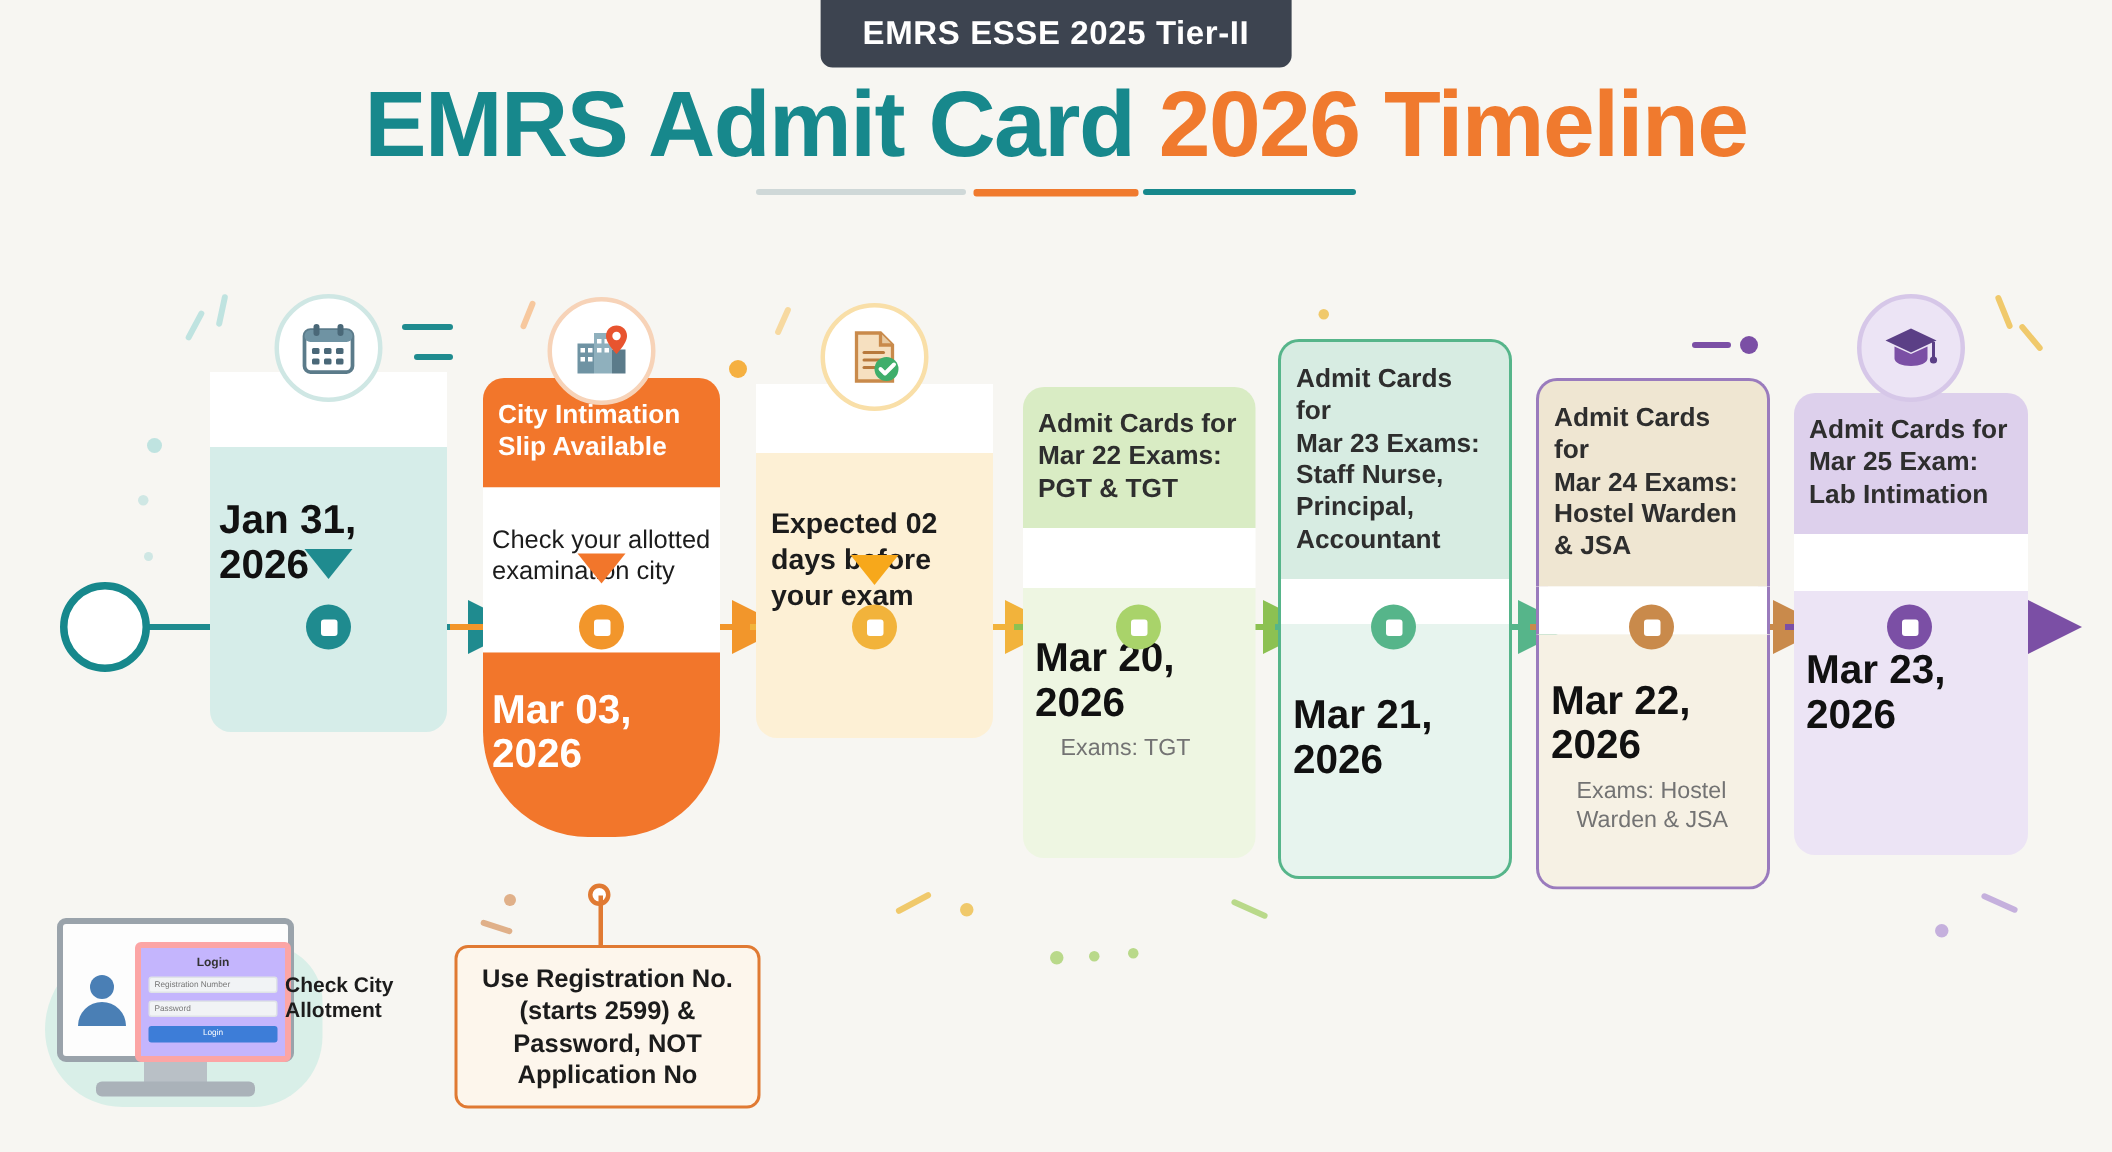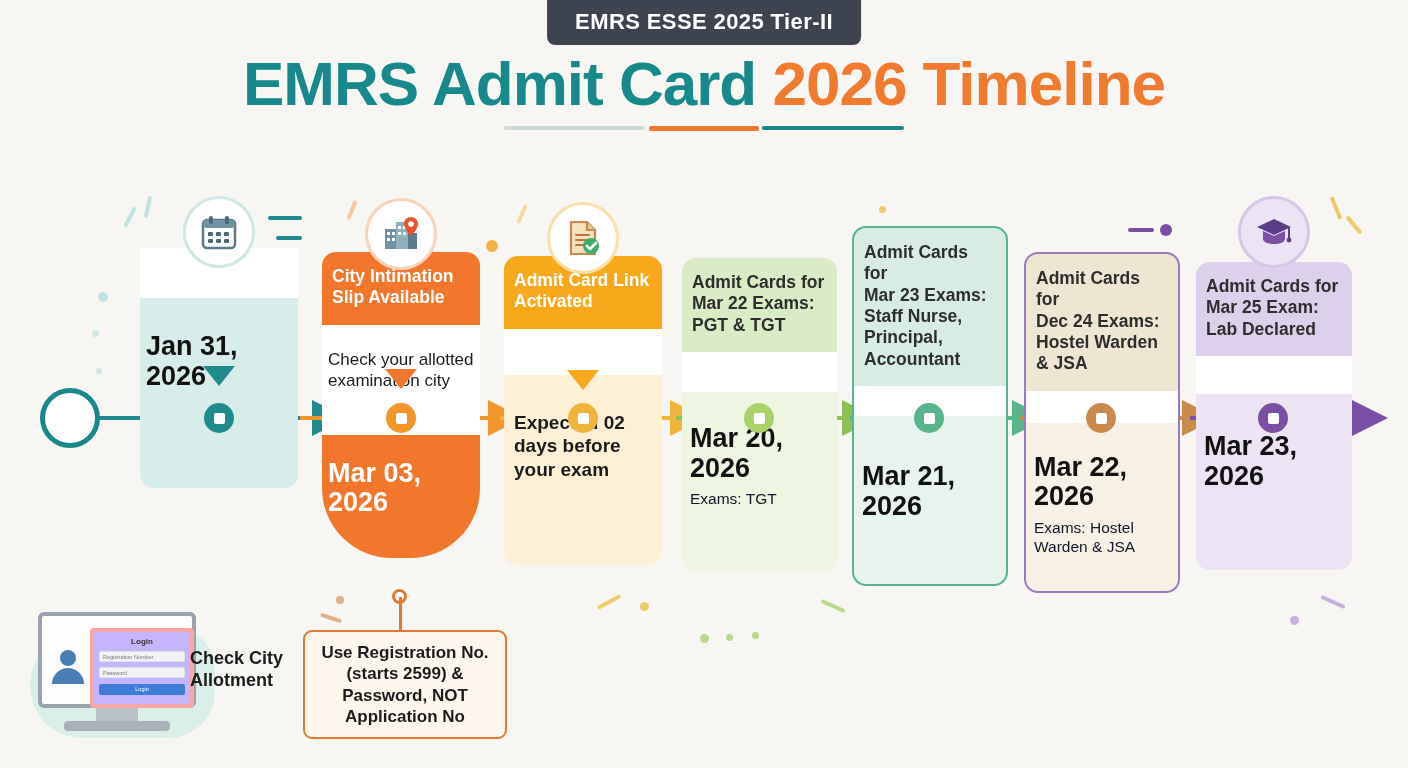--- a/index.html
+++ b/index.html
@@ -37,21 +37,21 @@
   .rule .r3 { left:258px; width:142px; background:#17888c; }
 
   
   .card { position:absolute; }
   .card .head {
     color:#ffffff; font-weight:bold; font-size:17.5px; line-height:1.22;
     text-align:left; padding:14px 10px 16px 10px;
   }
   .card .head.dark { color:#2e2e2e; }
   .card .date { font-size:27px; font-weight:bold; color:#111; line-height:1.1; }
-  .card .sub { font-size:15.5px; color:#0f172a; margin-top:7px; line-height:1.2; }
+  .card .sub { font-size:15.5px; color:#737373; margin-top:7px; line-height:1.2;margin-left:17px; }
   .card .note { font-size:17px; color:#1c1c1c; line-height:1.25; }
 
   .pin { position:absolute; width:30px; height:30px; border-radius:50%;
          display:flex; align-items:center; justify-content:center; }
   .pin b { display:block; width:11px; height:11px; background:#fff; border-radius:2px; }
 
   .iconcirc {
     position:absolute; width:72px; height:72px; border-radius:50%;
     background:#fff; border:3px solid #e3e0d8;
     display:flex; align-items:center; justify-content:center;
@@ -79,21 +79,21 @@
   .login-title { font-size:8px; font-weight:bold; text-align:center; color:#333; }
   .login-field { height:11px; background:#f1f3f5; border:1px solid #dfe3e7; border-radius:2px;
     margin-top:5px; font-size:5.5px; color:#777; padding:2px 3px; }
   .login-btn { height:11px; background:#3d7dd8; border-radius:2px; margin-top:6px;
     font-size:5.5px; color:#fff; text-align:center; line-height:11px; }
   .avatar-head { position:absolute; left:18px; top:34px; width:16px; height:16px; border-radius:50%; background:#4a7fb5; }
   .avatar-body { position:absolute; left:10px; top:52px; width:32px; height:16px; border-radius:16px 16px 0 0; background:#4a7fb5; }
   .mon-blob { position:absolute; left:0px; top:22px; width:185px; height:108px; background:#d9efe8;
     border-radius:60px 40px 50px 55px; z-index:-1; }
   .mon-label { position:absolute; left:190px; top:648px; width:110px;
-    font-size:18px; font-weight:bold; color:#1c1c1c; line-height:1.2; }
+    font-size:14px; font-weight:bold; color:#1c1c1c; line-height:1.2; }
 
   .callout {
     position:absolute; left:303px; top:630px; width:204px;
     background:#fdf6ec; border:2px solid #e07a33; border-radius:9px;
     text-align:center; font-size:17px; font-weight:bold; color:#1c1c1c;
     padding:10px 8px; line-height:1.25;
   }
   .callout-stem { position:absolute; left:399px; top:597px; width:3px; height:34px; background:#e07a33; }
   .callout-dot { position:absolute; left:392px; top:589px; width:15px; height:15px; border-radius:50%;
     background:#fff; border:3px solid #e07a33; }
@@ -240,26 +240,20 @@
         </g>
         <path d="M31 4c-4 0-7 3-7 7 0 5 7 12 7 12s7-7 7-12c0-4-3-7-7-7z" fill="#e8542f"></path>
         <circle cx="31" cy="11" r="2.8" fill="#fff"></circle>
       </svg>
   </div>
   <div class="pin" style="left:386px;top:403px;background:#f2962b;">
       <b></b>
     </div>
 
   <div class="card" style="left:504px;top:256px;width:158px;">
-    <div style="background:#f7a81b;border-radius:14px 14px 0 0;">
-      <div class="head">
-        <span>Admit Card Link</span><br>
-        <span>Activated</span>
-      </div>
-    </div>
     <div style="background:#ffffff;height:46px;"></div>
     <div style="background:#fdf0d5;border-radius:0 0 14px 14px;padding:36px 10px 28px 10px;min-height:190px;">
       <div class="note" style="font-weight:bold;font-size:19px;">Expected 02 days before your exam</div>
     </div>
   </div>
   <div class="tri" style="left:567px;top:370px;border-left:16px solid transparent;border-right:16px solid transparent;border-top:20px solid #f7a81b;"></div>
   <div class="iconcirc" style="left:547px;top:202px;border-color:#f9dfa8;">
     <svg width="40" height="40" viewBox="0 0 40 40">
         <path d="M8 4h16l8 8v24H8z" fill="#f6e0c0" stroke="#c98a4b" stroke-width="2.2"></path>
         <path d="M24 4v8h8" fill="#e8cba3" stroke="#c98a4b" stroke-width="2.2"></path>
@@ -314,21 +308,21 @@
     </div>
   </div>
   <div class="pin" style="left:914px;top:403px;background:#56b58a;">
       <b></b>
     </div>
 
   <div class="card" style="left:1024px;top:252px;width:156px;">
     <div style="background:#efe6d2;border-radius:14px 14px 0 0;border:2px solid #9a7bbd;border-bottom:none;">
       <div class="head dark">
         <span>Admit Cards for</span><br>
-        <span>Dec 24 Exams:</span><br>
+        <span>Mar 24 Exams:</span><br>
         <span>Hostel Warden</span><br>
         <span>&amp; JSA</span>
       </div>
     </div>
     <div style="background:#ffffff;height:32px;border-left:2px solid #9a7bbd;border-right:2px solid #9a7bbd;"></div>
     <div style="background:#f6f1e4;border-radius:0 0 14px 14px;border:2px solid #9a7bbd;border-top:none;padding:30px 8px 20px 8px;min-height:170px;">
       <div class="date">
         <span>Mar 22,</span><br><span>2026</span>
       </div>
       <div class="sub">Exams: Hostel Warden &amp; JSA</div>
@@ -336,21 +330,21 @@
   </div>
   <div class="pin" style="left:1086px;top:403px;background:#c98a4b;">
       <b></b>
     </div>
 
   <div class="card" style="left:1196px;top:262px;width:156px;">
     <div style="background:#ddd0ec;border-radius:14px 14px 0 0;">
       <div class="head dark">
         <span>Admit Cards for</span><br>
         <span>Mar 25 Exam:</span><br>
-        <span>Lab Declared</span>
+        <span>Lab Intimation</span>
       </div>
     </div>
     <div style="background:#ffffff;height:38px;"></div>
     <div style="background:#ece4f5;border-radius:0 0 14px 14px;padding:38px 8px 24px 8px;min-height:176px;">
       <div class="date">
         <span>Mar 23,</span><br><span>2026</span>
       </div>
     </div>
   </div>
   <div class="iconcirc" style="left:1238px;top:196px;border-color:#d6c7e8;background:#ece4f5;">

